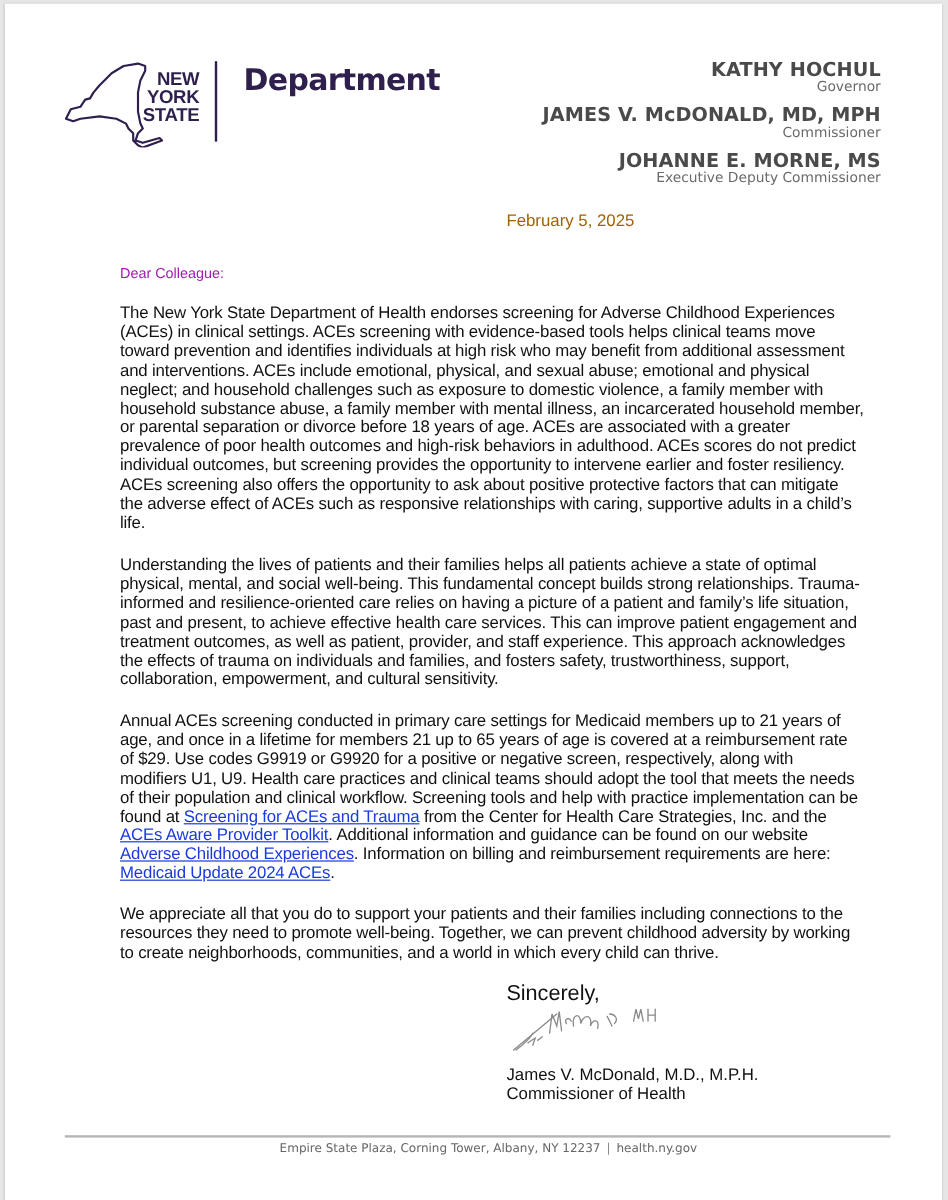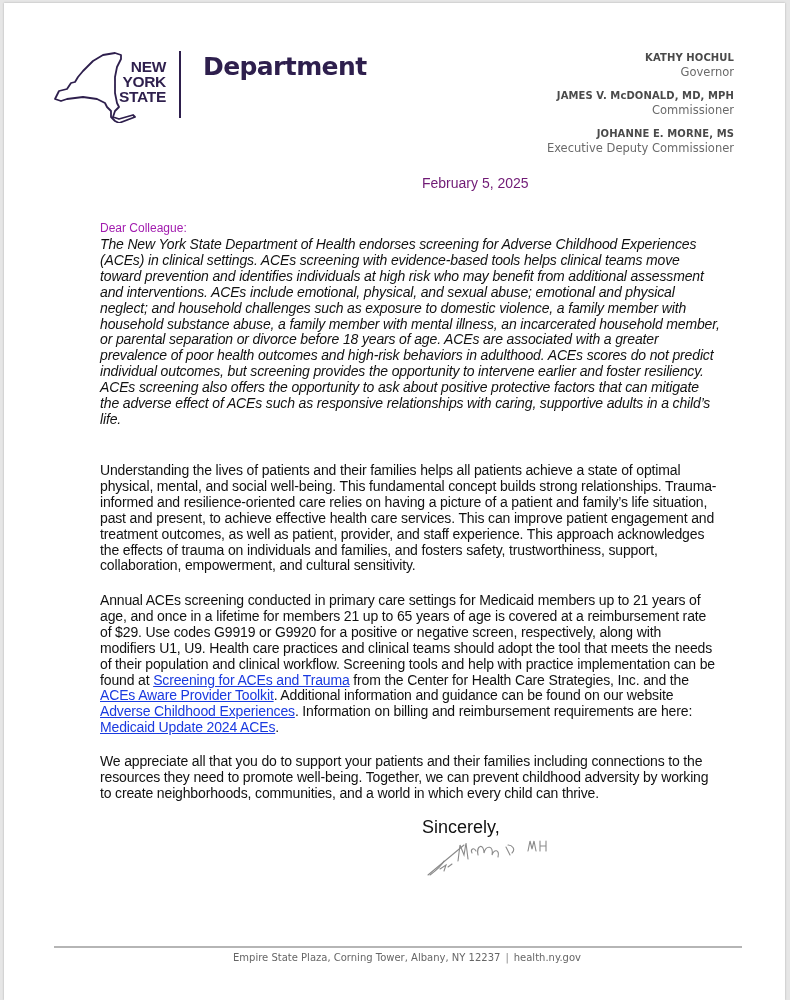--- a/index.html
+++ b/index.html
@@ -28,37 +28,37 @@
   .logo .doh {
     position:absolute; left:138px; top:6px;
     font-family:"DejaVu Sans", sans-serif; font-weight:bold;
     font-size:25px; line-height:28px; color:#2e1f4d; letter-spacing:-0.6px;margin-left:12px;
   }
   
   .officials {
     position:absolute; right:51px; top:48px; text-align:right;
     font-family:"DejaVu Sans", sans-serif; color:#555;
   }
-  .officials .name { font-weight:bold; font-size:10px; line-height:14px; color:#4a4a4a; letter-spacing:0.1px; }
+  .officials .name { font-weight:bold; font-size:16px; line-height:14px; color:#4a4a4a; letter-spacing:0.1px; }
   .officials .title { font-size:11.5px; line-height:14px; color:#6a6a6a; margin-bottom:10px; }
   .officials .title.last { margin-bottom:0; }
 
   .date {
-    position:absolute; left:418px; top:172px; font-size:14px; color:#701a75;
+    position:absolute; left:418px; top:172px; font-size:14px; color:#a16207;
   }
   .salutation {
     position:absolute; left:96px; top:218px; font-size:12px; color:#a21caf;
   }
   .para {
     position:absolute; left:96px; width:620px;
     font-size:14px; line-height:15.9px; color:#111;
     letter-spacing:-0.15px;
   }
   .para a { color:#1a3ae0; text-decoration:underline;margin-top:27px; }
-  .p1 { top:234px;font-style:italic; }
+  .p1 { top:250px; }
   .p2 { top:460px; }
   .p3 { top:590px; }
   .p4 { top:751px; }
 
   .closing {
     position:absolute; left:418px; top:814px; font-size:18px; color:#111;
   }
   .signature { position:absolute; left:420px; top:828px; }
   .signer {
     position:absolute; left:418px; top:884px; font-size:14px; line-height:16px; color:#111;
@@ -119,18 +119,22 @@
       <path d="M6,44 C14,38 18,34 20,30 M16,38 L22,34 L20,40"></path>
       <path d="M24,36 L28,33"></path>
       <path d="M34,30 L36,14 L40,24 L42,12 L44,28"></path>
       <path d="M48,22 C46,18 50,16 52,20"></path>
       <path d="M54,24 C52,14 60,12 60,22 C62,14 70,14 68,24 C70,18 76,18 74,26"></path>
       <path d="M82,16 L86,24 M84,14 C88,14 92,18 88,22"></path>
       <path d="M104,20 L106,10 L108,18 L110,10 L112,20 M116,20 L116,10 M116,15 L122,15 M122,10 L122,20"></path>
     </g>
   </svg>
 
+  <div class="signer">
+    <div>James V. McDonald, M.D., M.P.H.</div>
+    <div>Commissioner of Health</div>
+  </div>
 
   <div class="footer-rule"></div>
   <div class="footer">
     <span>Empire State Plaza, Corning Tower, Albany, NY 12237</span><span class="sep">|</span><span>health.ny.gov</span>
   </div>
 </div>
 
 </body></html>

